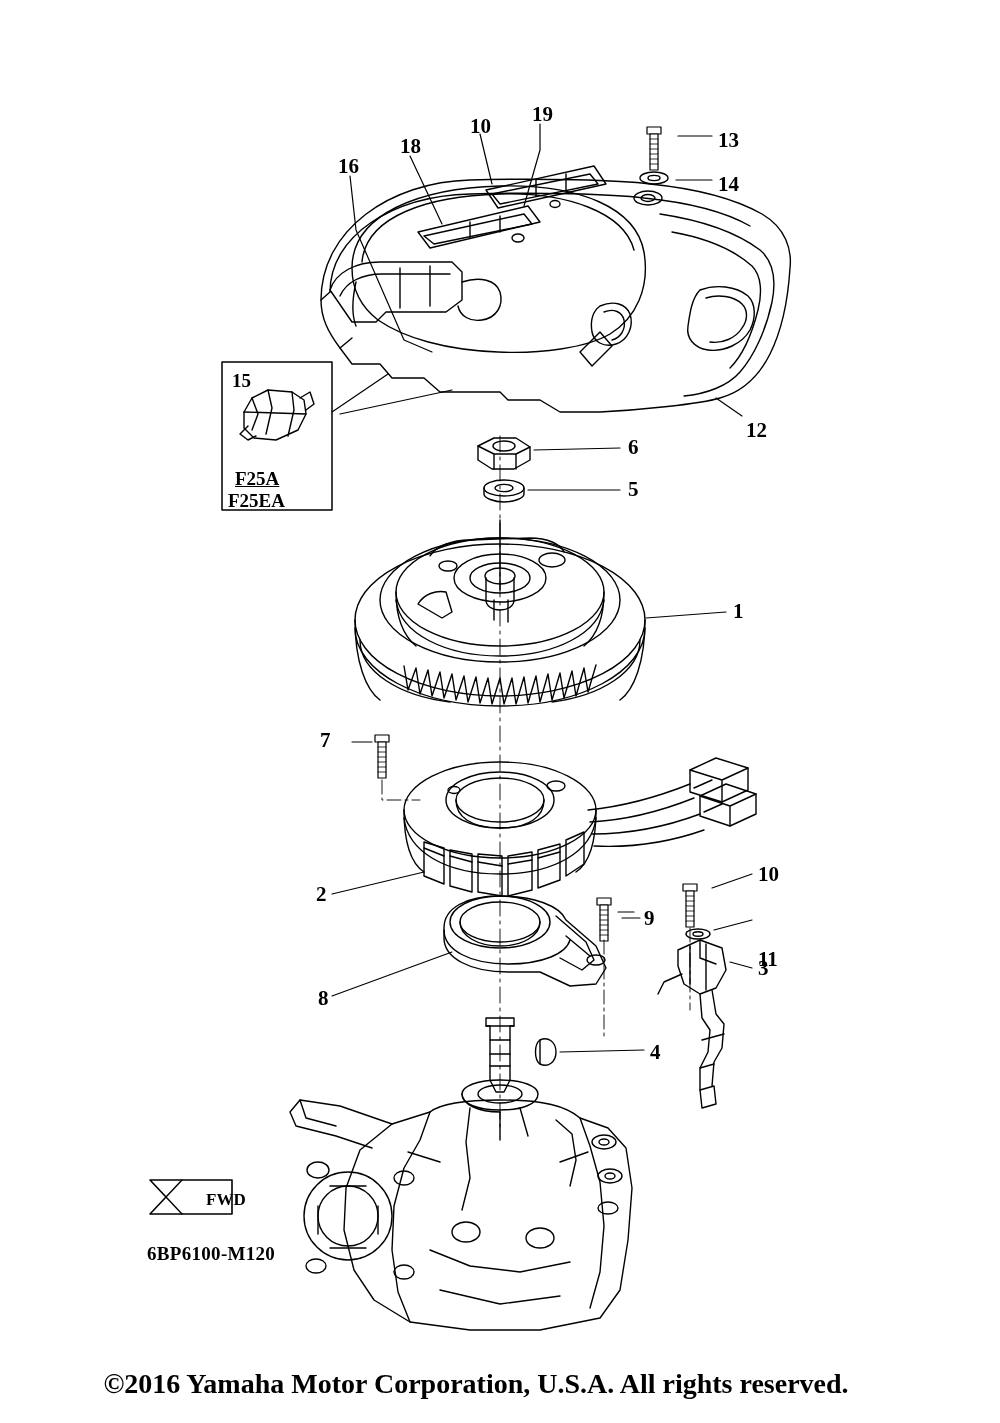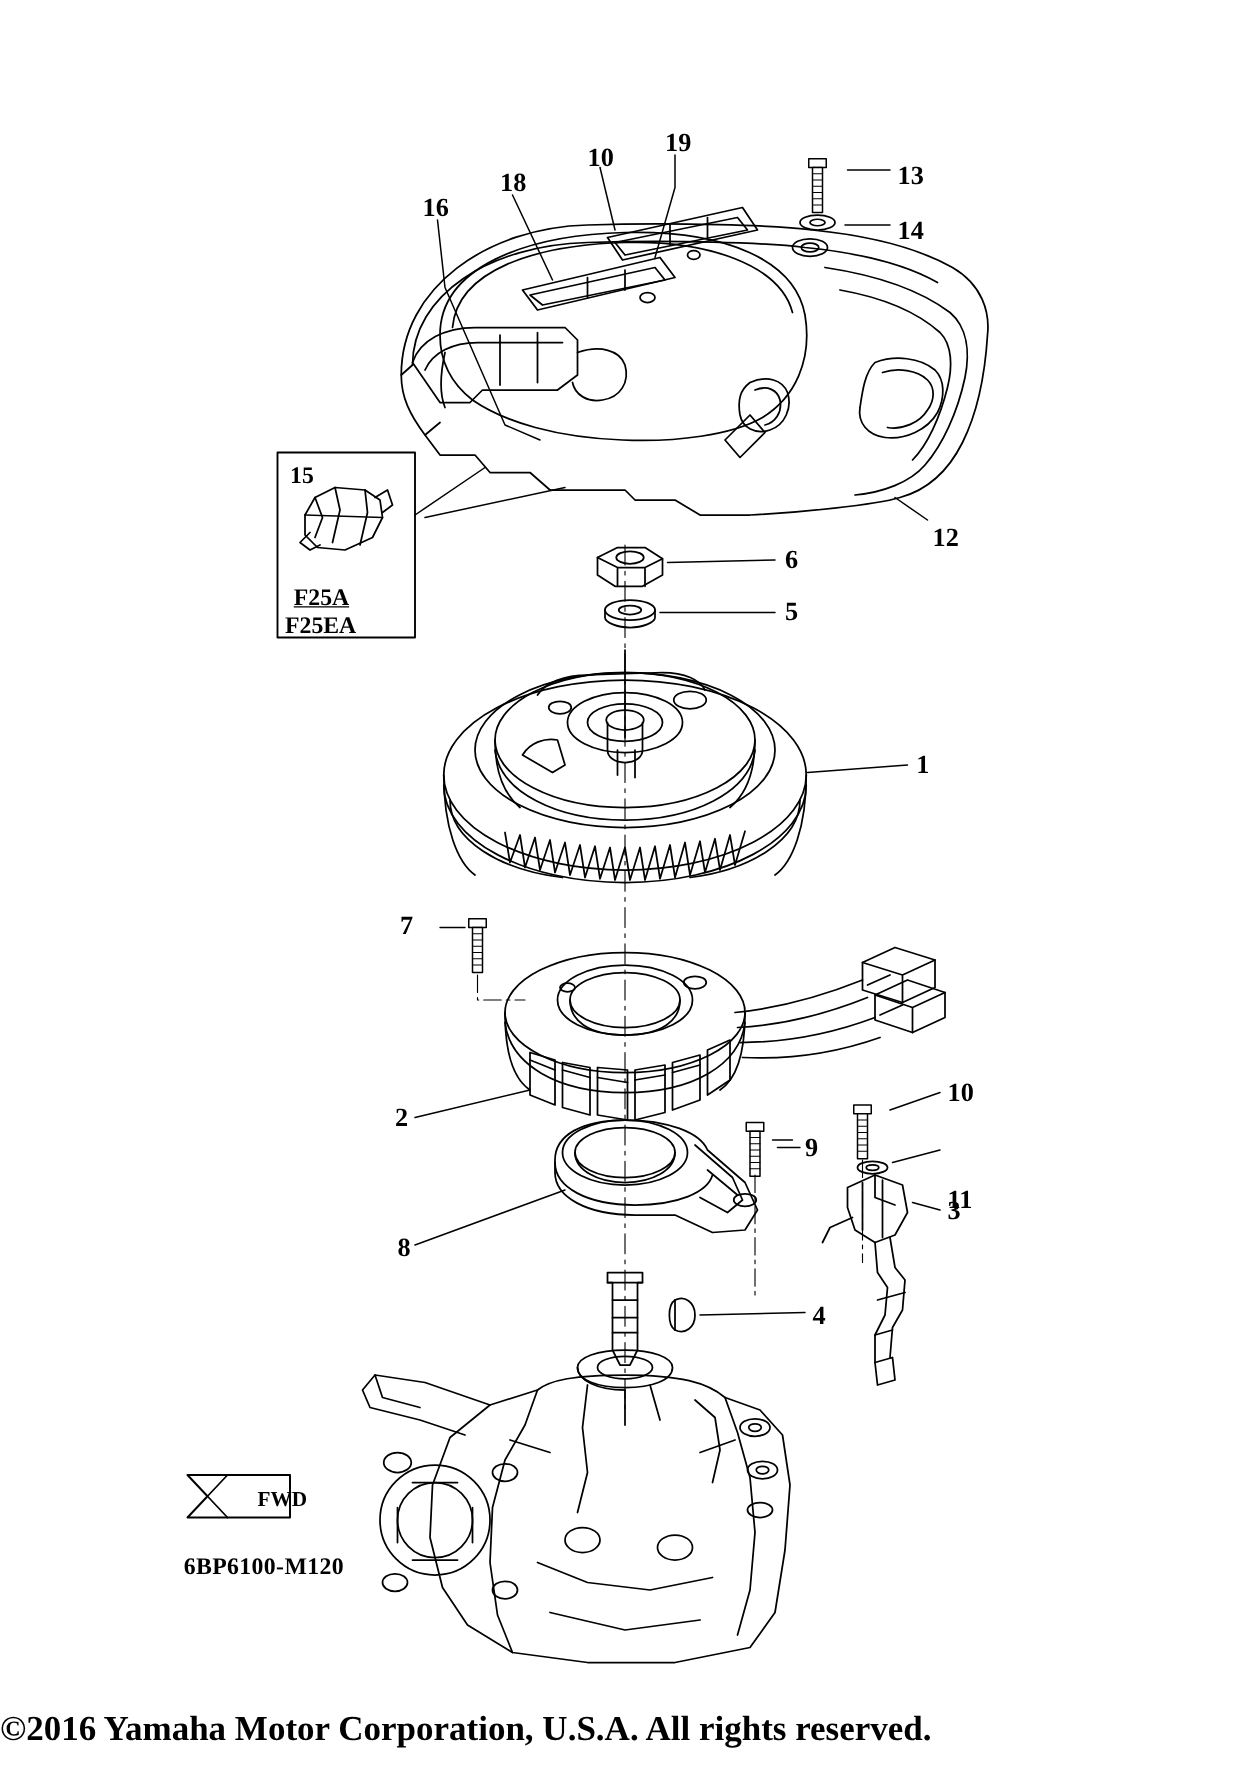--- a/index.html
+++ b/index.html
@@ -60,21 +60,21 @@
     font-size: 17px;
     font-weight: bold;
     white-space: nowrap;
     margin-left: 36px;
   }
   #copyright {
     position: absolute;
     left: 0;
     top: 1368px;
     width: 952px;
-    text-align: left;
+    text-align: center;
     font-family: "Liberation Serif", serif;
     font-size: 28px;
     font-weight: bold;
     white-space: nowrap;
   }
 </style>
 </head>
 <body>
 
 <div id="diagram-stage">

